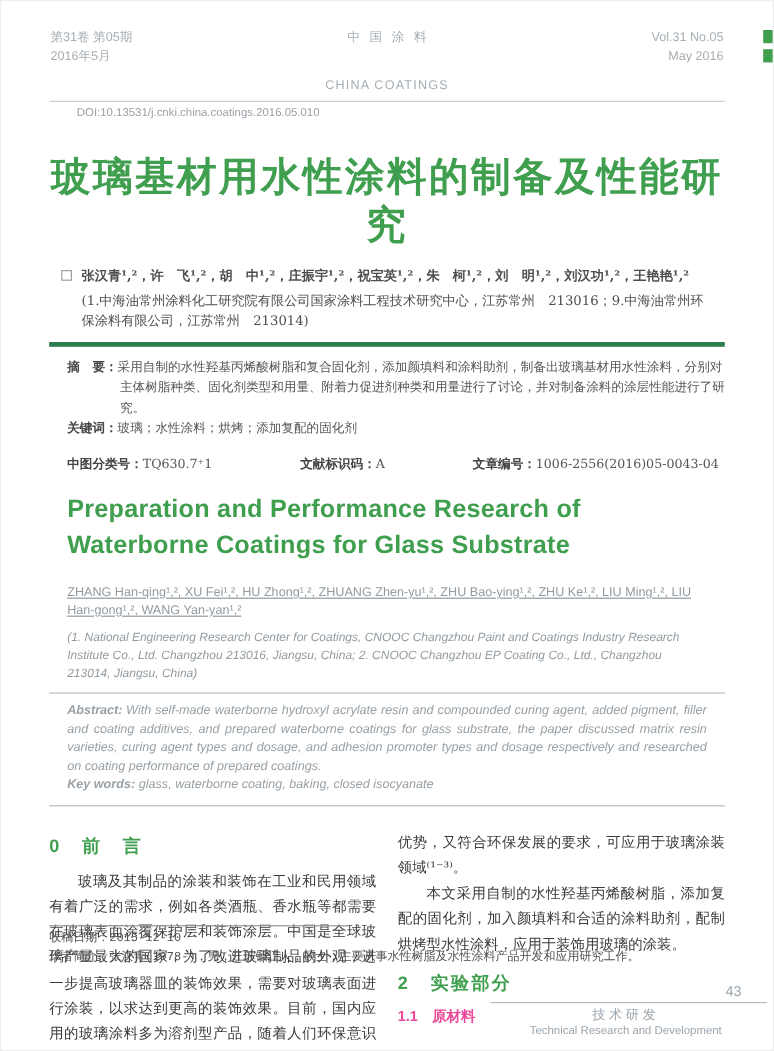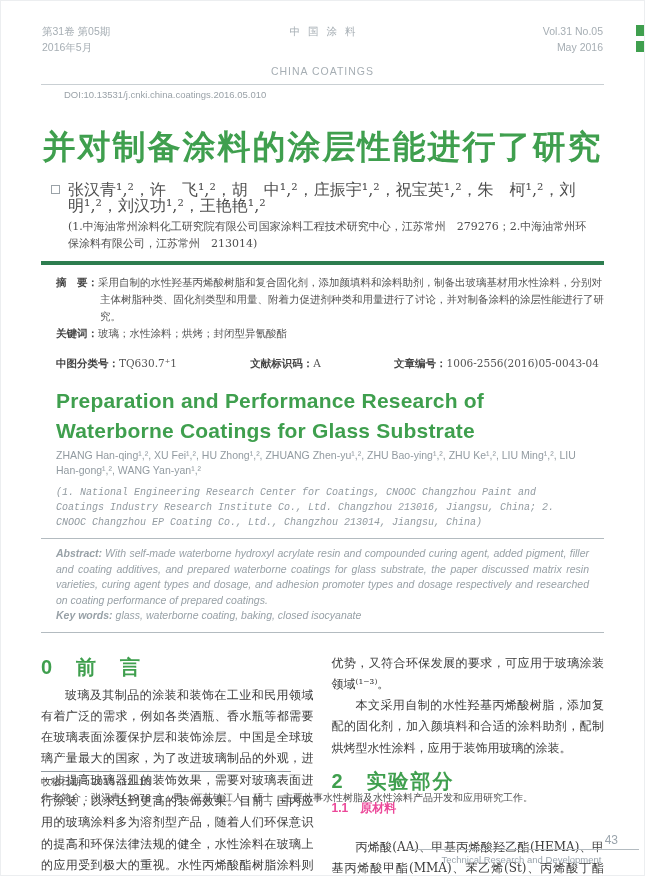--- a/index.html
+++ b/index.html
@@ -34,60 +34,60 @@
   .cn-title {
     margin:27px 40px 0; text-align:center; color:#3f9f4e;
     font-family:"Liberation Sans", sans-serif; font-weight:bold;
     font-size:33px; letter-spacing:2px; line-height:40px;
   }
   .authors-row { margin:15px 50px 0; display:flex; align-items:flex-start; }
   .author-marker {
     flex:0 0 auto; width:9px; height:9px; border:1px solid #9aa2a8;
     margin:3px 8px 0 0; background:#fff;
   }
-  .authors-cn { font-size:16px; color:#4e4e4e; line-height:16px; }
+  .authors-cn { font-size:11px; color:#4e4e4e; line-height:16px;font-weight:bold; }
   .affil-cn {
     margin:4px 50px 0 67px; font-size:11px; color:#4e4e4e; line-height:17px;
   }
   .divider-thick { margin:9px 40px 0; height:4px; background:#2d7d4f; }
 
   
   .abstract-cn {
     margin:9px 40px 0 55px; font-size:10.5px; color:#555; line-height:17px;
   }
   .abstract-cn .lbl { font-weight:bold; color:#444; }
   .hang { padding-left:44px; text-indent:-44px; }
   .clc-row { display:flex; justify-content:space-between; margin-top:13px; padding-right:5px; }
 
   
   .en-title {
     margin:14px 55px 0; color:#3f9f4e; font-family:"Liberation Sans", sans-serif;
     font-weight:bold; font-size:21px; line-height:30px; letter-spacing:0.2px;
   }
   .authors-en {
-    margin:2px 55px 0; color:#929ba1; font-family:"Liberation Sans", sans-serif;
-    font-size:10.5px; line-height:15px;
+    margin:17px 55px 0; color:#929ba1; font-family:"Liberation Sans", sans-serif;
+    font-size:10.5px; line-height:15px;text-decoration:underline;
   }
   .affil-en {
     margin:7px 55px 0; color:#929ba1; font-style:italic;
-    font-family:Liberation Mono, monospace; font-size:10px; line-height:15px;
+    font-family:Liberation Sans, sans-serif; font-size:10px; line-height:15px;
   }
   .thin-rule { margin:8px 40px 0; border-top:1px solid #b3bbc0; }
   .abstract-en {
     margin:7px 55px 0; color:#98a1a7; font-family:"Liberation Sans", sans-serif;
     font-size:10.5px; line-height:15.5px; text-align:justify;font-style:italic;
   }
   .abstract-en .lbl-en { font-weight:bold; margin-right:3px; }
 
   
   .columns { display:flex; gap:18px; margin:20px 40px 0; }
   .col { flex:1; font-size:12px; line-height:21.3px; color:#3b3b3b; text-align:justify; }
   .sec {
     color:#3f9f4e; font-family:"Liberation Sans", sans-serif; font-weight:bold;
-    font-size:20px; letter-spacing:2px; margin:4px 0 8px; line-height:20px;
+    font-size:15px; letter-spacing:2px; margin:4px 0 8px; line-height:20px;
   }
   .sec1 { margin-top:12px; }
   .subsec {
     color:#ec4899; font-family:"Liberation Sans", sans-serif; font-weight:bold;
     font-size:12px; margin:6px 0 20px; line-height:18px;
   }
   .indent { text-indent:2em; }
 
   
   .footnote {
@@ -124,33 +124,33 @@
       <div class="journal-en">CHINA COATINGS</div>
     </div>
     <div class="mast-col right">
       <div>Vol.31 No.05</div>
       <div>May 2016</div>
     </div>
   </div>
   <div class="mast-rule"></div>
   <div class="doi">DOI:10.13531/j.cnki.china.coatings.2016.05.010</div>
 
-  <h1 class="cn-title">并对制备涂料的涂层性能进行了研究</h1>
+  <h1 class="cn-title">玻璃基材用水性涂料的制备及性能研究</h1>
 
   <div class="authors-row">
     <span class="author-marker"></span>
     <span class="authors-cn">张汉青¹,²，许　飞¹,²，胡　中¹,²，庄振宇¹,²，祝宝英¹,²，朱　柯¹,²，刘　明¹,²，刘汉功¹,²，王艳艳¹,²</span>
   </div>
-  <div class="affil-cn">(1.中海油常州涂料化工研究院有限公司国家涂料工程技术研究中心，江苏常州　279276；2.中海油常州环保涂料有限公司，江苏常州　213014)</div>
+  <div class="affil-cn">(1.中海油常州涂料化工研究院有限公司国家涂料工程技术研究中心，江苏常州　213016；9.中海油常州环保涂料有限公司，江苏常州　213014)</div>
 
   <div class="divider-thick"></div>
 
   <div class="abstract-cn">
     <p class="hang"><span class="lbl">摘　要：</span><span>采用自制的水性羟基丙烯酸树脂和复合固化剂，添加颜填料和涂料助剂，制备出玻璃基材用水性涂料，分别对主体树脂种类、固化剂类型和用量、附着力促进剂种类和用量进行了讨论，并对制备涂料的涂层性能进行了研究。</span></p>
-    <p><span class="lbl">关键词：</span><span>玻璃；水性涂料；烘烤；封闭型异氰酸酯</span></p>
+    <p><span class="lbl">关键词：</span><span>玻璃；水性涂料；烘烤；添加复配的固化剂</span></p>
     <div class="clc-row">
       <span><span class="lbl">中图分类号：</span><span>TQ630.7⁺1</span></span>
       <span><span class="lbl">文献标识码：</span><span>A</span></span>
       <span><span class="lbl">文章编号：</span><span>1006-2556(2016)05-0043-04</span></span>
     </div>
   </div>
 
   <h2 class="en-title">Preparation and Performance Research of Waterborne Coatings for Glass Substrate</h2>
   <div class="authors-en">ZHANG Han-qing¹,², XU Fei¹,², HU Zhong¹,², ZHUANG Zhen-yu¹,², ZHU Bao-ying¹,², ZHU Ke¹,², LIU Ming¹,², LIU Han-gong¹,², WANG Yan-yan¹,²</div>
   <div class="affil-en">(1. National Engineering Research Center for Coatings, CNOOC Changzhou Paint and Coatings Industry Research Institute Co., Ltd. Changzhou 213016, Jiangsu, China; 2. CNOOC Changzhou EP Coating Co., Ltd., Changzhou 213014, Jiangsu, China)</div>
@@ -178,16 +178,17 @@
 
   <div class="footnote">
     <div class="footnote-rule"></div>
     <div><span>收稿日期：</span><span>2015-12-10</span></div>
     <div><span>作者简介：</span><span>张汉青(1978-)，男，江苏镇江人，硕士，主要从事水性树脂及水性涂料产品开发和应用研究工作。</span></div>
   </div>
 
   <div class="page-footer">
     <div class="pagenum">43</div>
     <div class="pf-rule"></div>
+    <div class="pf-cn">技术研发</div>
     <div class="pf-en">Technical Research and Development</div>
   </div>
 
 </div>
 
 </body></html>

